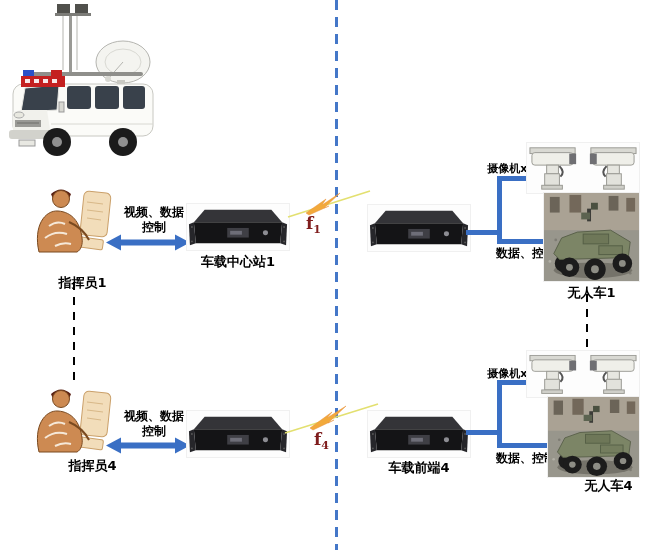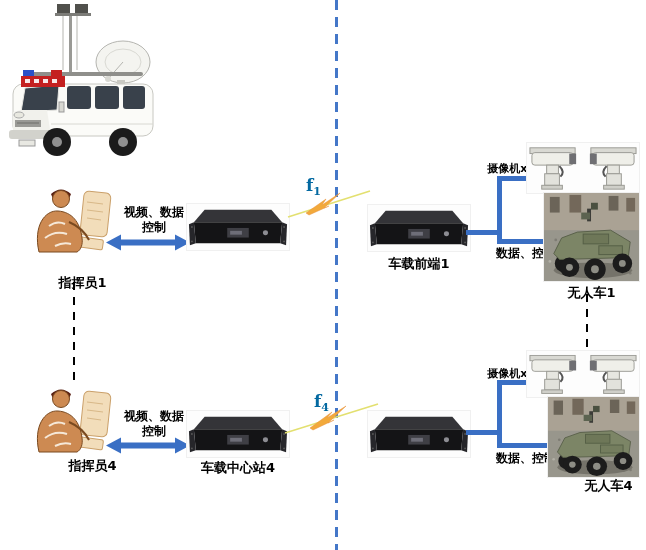--- a/index.html
+++ b/index.html
@@ -8,21 +8,21 @@
   .abs{position:absolute;}
   .lbl{position:absolute;font-weight:bold;font-size:13px;text-align:center;line-height:14px;color:#000;}
   .small-lbl{position:absolute;font-weight:bold;font-size:11px;text-align:center;color:#000;}
   .link-text{position:absolute;font-weight:bold;font-size:12px;text-align:center;line-height:15px;color:#000;}
   .divider{position:absolute;left:335px;top:0;width:3px;height:550px;
            background:repeating-linear-gradient(180deg,#4477C8 0 10px,transparent 10px 17px);}
   .vdash-black{position:absolute;width:2px;
            background:repeating-linear-gradient(180deg,#000 0 8px,transparent 8px 15px);}
   .blue-line{position:absolute;background:#3A6FC4;}
   .photo-box{position:absolute;background:#fdfdfd;border:1px solid #f0f0f0;box-sizing:border-box;}
-  .freq{position:absolute;color:#0369a1;font-family:"DejaVu Serif",serif;font-weight:bold;font-size:17px;}
+  .freq{position:absolute;color:#7f1d1d;font-family:"DejaVu Serif",serif;font-weight:bold;font-size:17px;margin-top:38px;}
   .freq sub{font-size:11px;}
   svg{display:block;}
 </style>
 </head>
 <body>
 
 <div class="canvas">
 
   <svg width="0" height="0" style="position:absolute" aria-hidden="true">
     <defs>
@@ -153,37 +153,37 @@
     <svg width="84" height="17">
         <use href="#sym-arrow"></use>
       </svg>
   </div>
 
   <div class="photo-box" style="left:186px;top:203px;width:104px;height:48px">
     <svg width="102" height="46">
         <use href="#sym-rack"></use>
       </svg>
   </div>
+  <div class="lbl" style="left:186px;top:255px;width:104px">车载中心站1</div>
 
   <div class="freq" style="left:306px;top:175px">
     <span>f</span><sub>1</sub>
   </div>
   <div class="abs" style="left:282px;top:185px">
     <svg width="92" height="38">
       <line x1="6" y1="32" x2="88" y2="6" stroke="#E3E070" stroke-width="1.6"></line>
       <polygon points="24,28 44,14 40,20 58,8 42,23 47,21 27,30" fill="#F2A93B" stroke="#E8903A" stroke-width="0.5"></polygon>
     </svg>
   </div>
 
   <div class="photo-box" style="left:367px;top:204px;width:104px;height:48px">
     <svg width="102" height="46">
         <use href="#sym-rack"></use>
       </svg>
   </div>
-  <div class="lbl" style="left:367px;top:257px;width:104px">车载前端1</div>
 
   <div class="blue-line" style="left:466px;top:230px;width:34px;height:5px"></div>
   <div class="blue-line" style="left:497px;top:176px;width:5px;height:68px"></div>
   <div class="blue-line" style="left:497px;top:176px;width:32px;height:5px"></div>
   <div class="blue-line" style="left:497px;top:239px;width:48px;height:5px"></div>
 
   <div class="small-lbl" style="left:482px;top:161px;width:58px">摄像机x2</div>
   <div class="photo-box" style="left:526px;top:142px;width:114px;height:52px">
     <svg width="112" height="50">
         <use href="#sym-cams"></use>
@@ -217,37 +217,37 @@
     <svg width="84" height="17">
         <use href="#sym-arrow"></use>
       </svg>
   </div>
 
   <div class="photo-box" style="left:186px;top:410px;width:104px;height:48px">
     <svg width="102" height="46">
         <use href="#sym-rack"></use>
       </svg>
   </div>
-  <div class="lbl" style="left:186px;top:461px;width:104px">车载中心站4</div>
 
   <div class="freq" style="left:314px;top:391px">
     <span>f</span><sub>4</sub>
   </div>
   <div class="abs" style="left:280px;top:398px">
     <svg width="102" height="40">
       <line x1="5" y1="35" x2="98" y2="6" stroke="#E3E070" stroke-width="1.6"></line>
       <polygon points="30,30 52,14 47,20 66,8 48,25 54,22 33,32" fill="#F2A93B" stroke="#E8903A" stroke-width="0.5"></polygon>
     </svg>
   </div>
 
   <div class="photo-box" style="left:367px;top:410px;width:104px;height:48px">
     <svg width="102" height="46">
         <use href="#sym-rack"></use>
       </svg>
   </div>
+  <div class="lbl" style="left:367px;top:461px;width:104px">车载前端4</div>
 
   <div class="blue-line" style="left:466px;top:430px;width:34px;height:5px"></div>
   <div class="blue-line" style="left:497px;top:380px;width:5px;height:68px"></div>
   <div class="blue-line" style="left:497px;top:380px;width:32px;height:5px"></div>
   <div class="blue-line" style="left:497px;top:443px;width:55px;height:5px"></div>
 
   <div class="small-lbl" style="left:482px;top:366px;width:58px">摄像机x2</div>
   <div class="photo-box" style="left:526px;top:350px;width:114px;height:48px">
     <svg width="112" height="46" viewBox="0 0 112 46" preserveAspectRatio="none">
         <use href="#sym-cams" width="112" height="46"></use>

